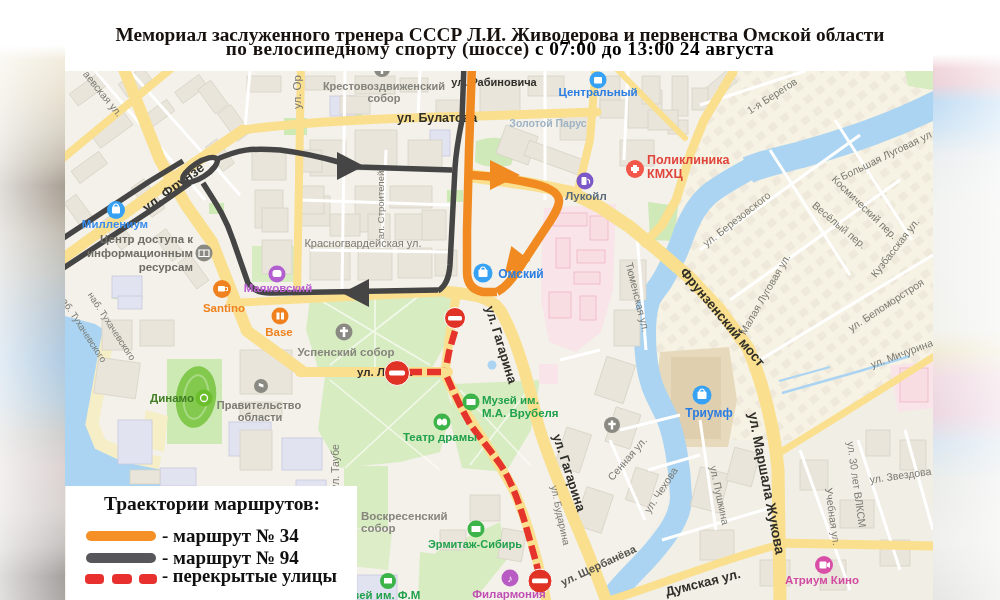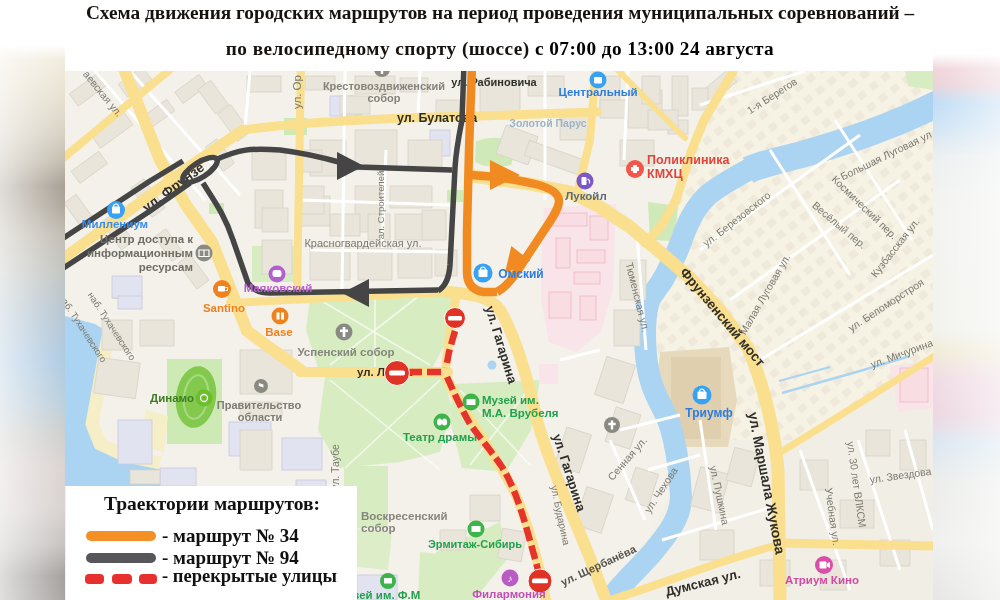--- a/index.html
+++ b/index.html
@@ -456,15 +456,15 @@
 <line x1="91" y1="536" x2="151" y2="536" stroke="#f49026" stroke-width="10" stroke-linecap="round"></line>
 <text x="162" y="542" font-family="Liberation Serif,serif" font-weight="bold" font-size="19" fill="#111">- маршрут № 34</text>
 <line x1="91" y1="558" x2="151" y2="558" stroke="#57565a" stroke-width="10" stroke-linecap="round"></line>
 <text x="162" y="564" font-family="Liberation Serif,serif" font-weight="bold" font-size="19" fill="#111">- маршрут № 94</text>
 <rect x="85" y="574" width="19" height="10" rx="4" fill="#e8312e"></rect>
         <rect x="112" y="574" width="20" height="10" rx="4" fill="#e8312e"></rect>
         <rect x="139" y="574" width="18" height="10" rx="4" fill="#e8312e"></rect>
 <text x="162" y="582" font-family="Liberation Serif,serif" font-weight="bold" font-size="18.5" fill="#111">- перекрытые улицы</text>
 </g>
 </svg>
-<div class="ttl" style="top:2px;font-size:19.3px;">Схема движения городских маршрутов на период проведения муниципальных соревнований –</div>
+<div class="ttl" style="top:23.5px;font-size:19.3px;">Мемориал заслуженного тренера СССР Л.И. Живодерова и первенства Омской области</div>
 <div class="ttl" style="top:38px;font-size:19.3px;letter-spacing:0.45px;">по велосипедному спорту (шоссе) <span style="color:#000000;">с 07:00 до 13:00 24 августа</span></div>
 </div>
 
 </body></html>

